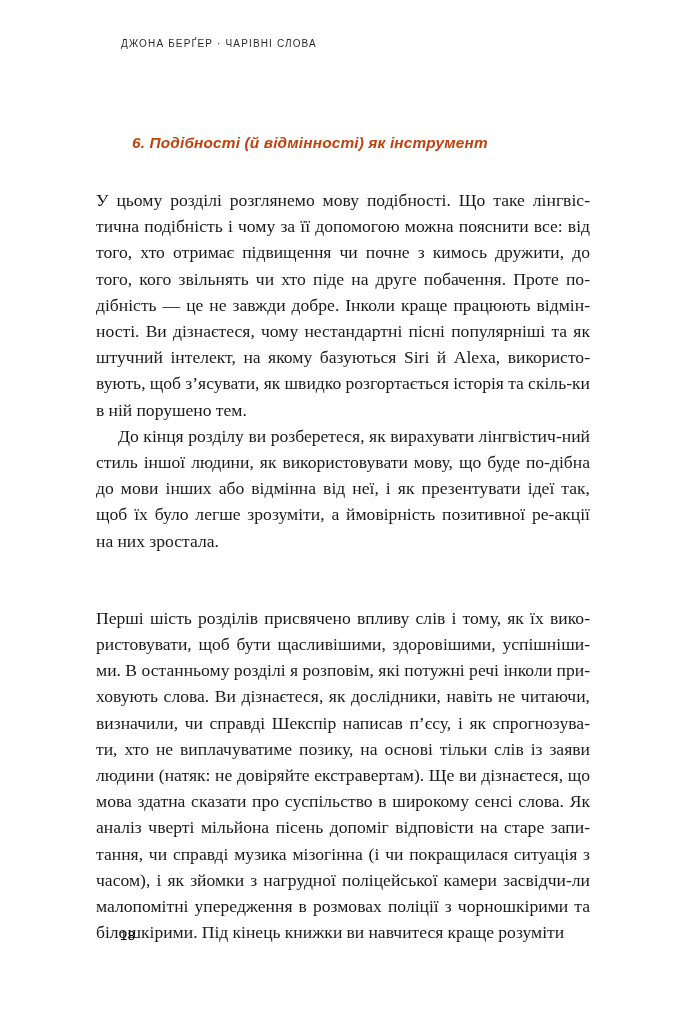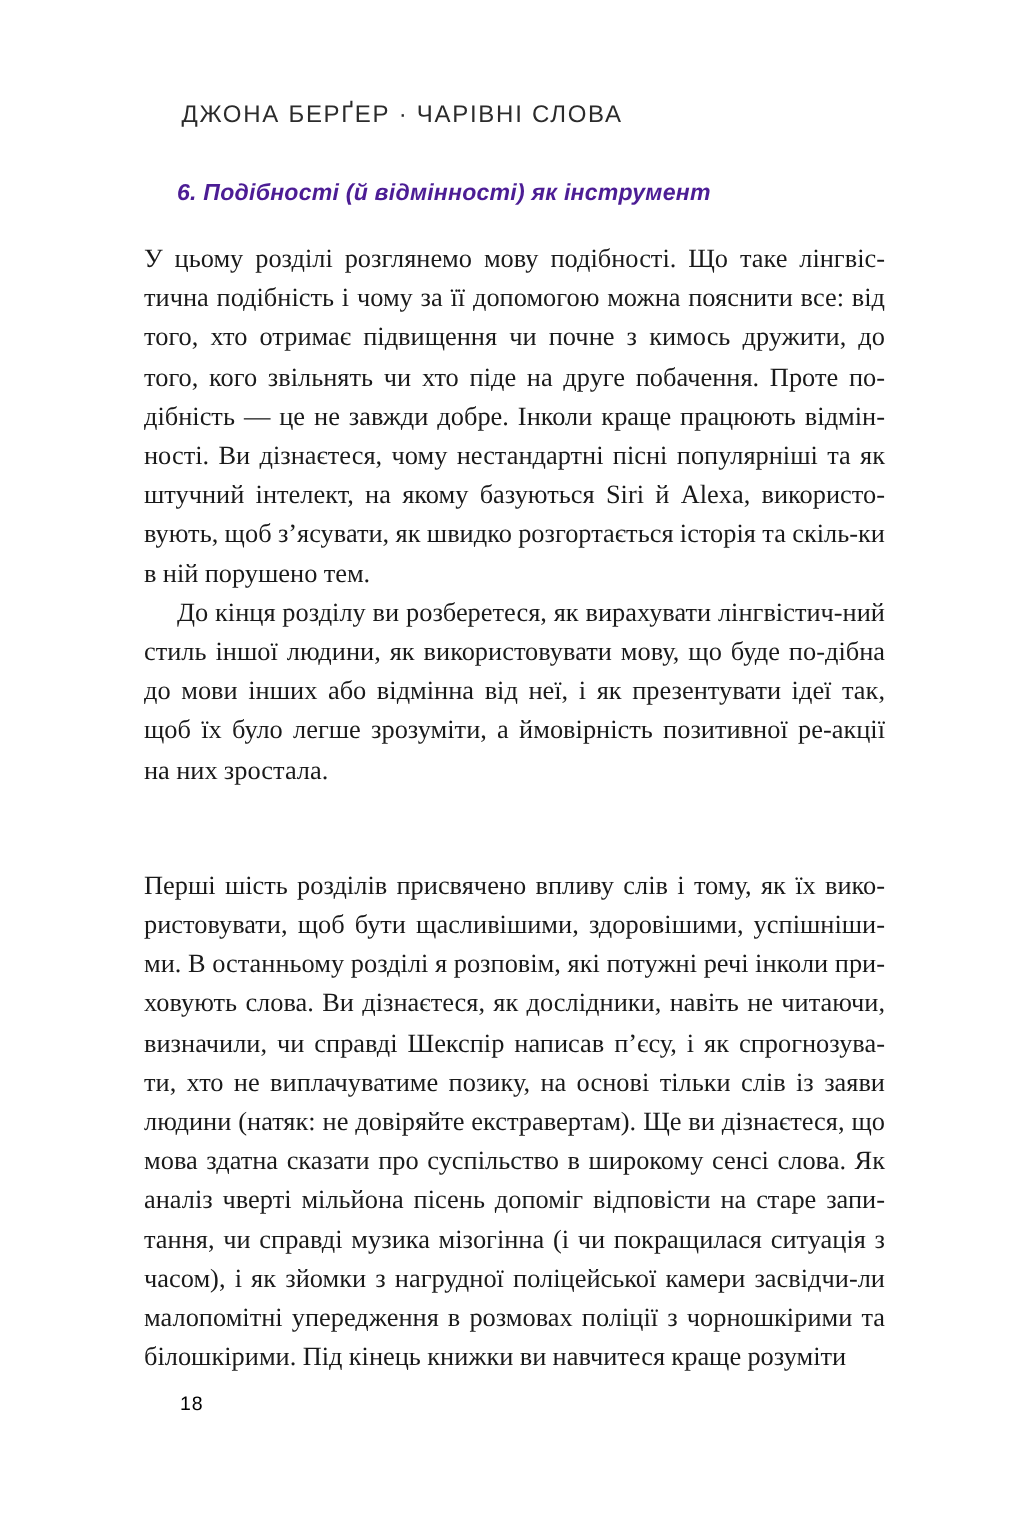--- a/index.html
+++ b/index.html
@@ -15,23 +15,23 @@
     background: #ffffff;
     overflow: hidden;
     font-family: "Liberation Serif", "DejaVu Serif", serif;
     color: #1a1a1a;
   }
 
   
   .running-head {
     position: absolute;
     left: 121px;
-    top: 68px;
+    top: 38px;
     font-family: "Liberation Sans", "DejaVu Sans", sans-serif;
-    font-size: 16px;
+    font-size: 10px;
     letter-spacing: 1.15px;
     color: #2b2b2b;
     text-transform: uppercase;
     white-space: nowrap;
   }
 
   
   .column {
     position: absolute;
     left: 96px;
@@ -47,28 +47,28 @@
     text-align-last: left;
     hyphens: manual;
     word-spacing: -0.2px;
   }
   p.body.indent {
     text-indent: 22px;
     font-family: Liberation Serif, serif;
   }
 
   h2.section-heading {
-    margin: 0;
+    margin: 14px;
     font-family: "Liberation Sans", "DejaVu Sans", sans-serif;
     font-style: italic;
     font-weight: bold;
     font-size: 15.4px;
     line-height: 20px;
     letter-spacing: 0.15px;
-    color: #4c1d95;
+    color: #c2410c;
     padding-left: 22px;
     white-space: nowrap;
   }
 
   
   .gap-before-h2  { height: 33px; }
   .gap-after-h2   { height: 20px; }
   .gap-before-h2b { height: 32px; }
   .gap-after-h2b  { height: 19px; }
 

